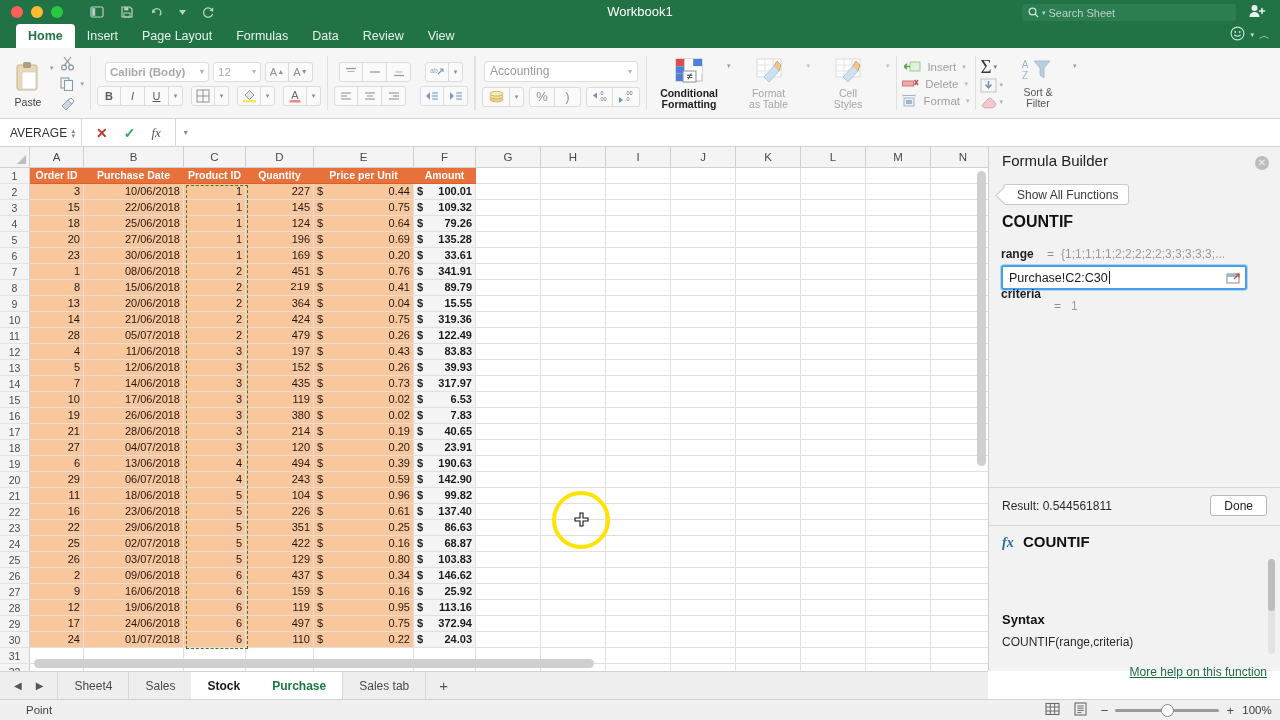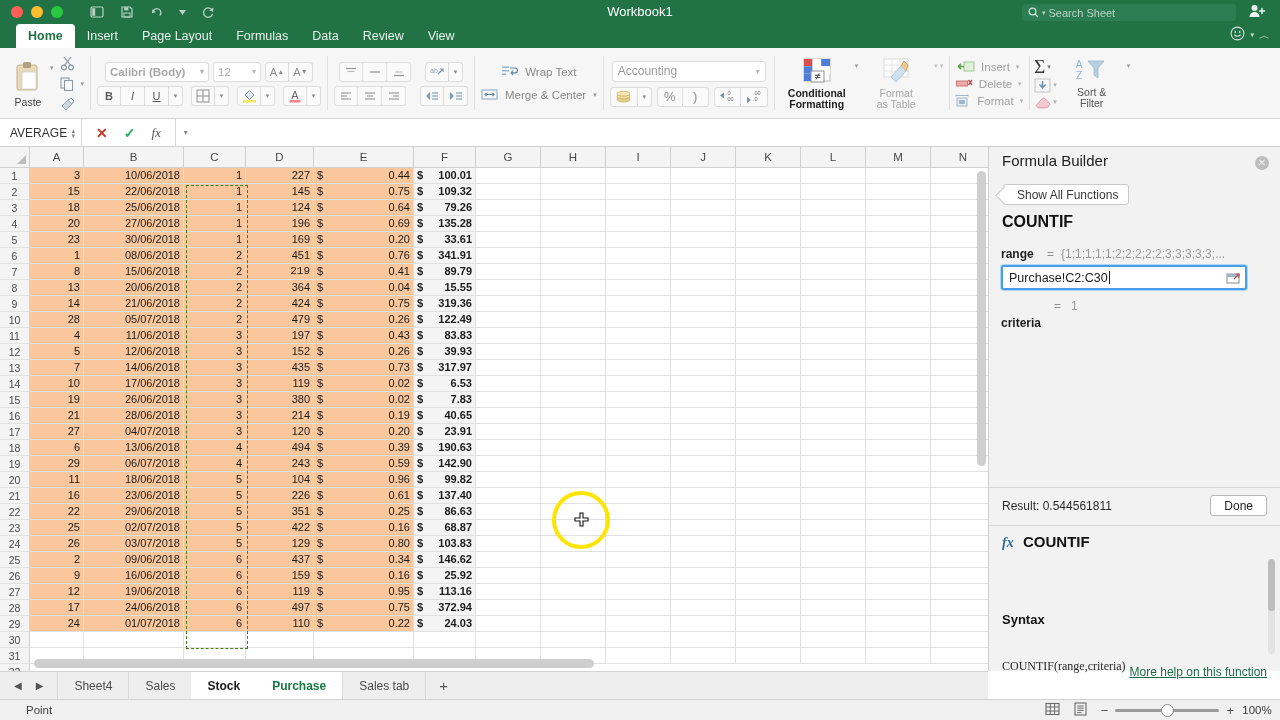--- a/index.html
+++ b/index.html
@@ -508,43 +508,20 @@
                 <line x1="8" y1="3" x2="14" y2="3" stroke="#7f9ec4" stroke-width="1.2"></line>
                 <line x1="8" y1="6" x2="14" y2="6" stroke="#7f9ec4" stroke-width="1.2"></line>
                 <line x1="8" y1="9" x2="14" y2="9" stroke="#7f9ec4" stroke-width="1.2"></line>
               </svg>
             </div>
         </div>
       </div>
     </div>
     <div class="rsep"></div>
 
-    <div class="rgroup wrap-grp">
-      <div class="wrap-item">
-        <span>
-          <svg width="17" height="13" viewBox="0 0 17 13">
-              <rect x="1" y="1.5" width="7" height="1.4" fill="#8fb0cd"></rect>
-              <rect x="1" y="5" width="7" height="1.4" fill="#8fb0cd"></rect>
-              <rect x="1" y="8.5" width="4" height="1.4" fill="#8fb0cd"></rect>
-              <path d="M9 3 h5 a2.4 2.4 0 0 1 0 4.8 h-3 M12 5.6 l-1.8 2.2 l1.8 2.2" fill="none" stroke="#5d87ad" stroke-width="1.2"></path>
-            </svg>
-        </span>
-        <span>Wrap Text</span>
-      </div>
-      <div class="wrap-item">
-        <span>
-          <svg width="17" height="13" viewBox="0 0 17 13">
-              <rect x="1" y="2" width="15" height="9" fill="none" stroke="#8fb0cd" stroke-width="1.1"></rect>
-              <path d="M4 6.5 h9 M5.6 5 L4 6.5 L5.6 8 M11.4 5 L13 6.5 L11.4 8" fill="none" stroke="#5d87ad" stroke-width="1.1"></path>
-            </svg>
-        </span>
-        <span>Merge &amp; Center</span>
-        <span style="font-size:7px;color:#9a9a9a">▾</span>
-      </div>
-    </div>
     <div class="rsep"></div>
 
     <div class="rgroup num-grp">
       <div class="num-fld">
         <span>Accounting</span>
         <span class="caret">▾</span>
       </div>
       <div style="display:flex;gap:5px">
         <div class="btn-group">
           <div class="sbtn" style="min-width:28px">
@@ -604,20 +581,32 @@
           <line x1="5" y1="8" x2="29" y2="8" stroke="#e4e4e4"></line>
             <line x1="5" y1="14" x2="29" y2="14" stroke="#e4e4e4"></line>
             <line x1="13" y1="2" x2="13" y2="20" stroke="#e4e4e4"></line>
             <line x1="21" y1="2" x2="21" y2="20" stroke="#e4e4e4"></line>
           <path d="M12 20 L22 9 L27 14 L17 25 Z" fill="#cfe0ef" stroke="#a8c3dc" stroke-width=".9"></path>
           <path d="M22 9 L25 4 L29 8 L27 14" fill="#f0c78a" stroke="#c9a165" stroke-width=".9"></path>
         </svg>
         <span class="lbl dim"><span>Format</span><br><span>as Table</span></span>
       </div>
       <span style="color:#c0c0c0;font-size:7px;align-self:flex-start;margin-top:14px">▾</span>
+      <div class="bigbtn">
+        <svg width="34" height="28" viewBox="0 0 34 28">
+          <rect x="5" y="2" width="24" height="18" fill="#fdfdfd" stroke="#dadada" stroke-width="1"></rect>
+          <line x1="5" y1="8" x2="29" y2="8" stroke="#e4e4e4"></line>
+            <line x1="5" y1="14" x2="29" y2="14" stroke="#e4e4e4"></line>
+            <line x1="13" y1="2" x2="13" y2="20" stroke="#e4e4e4"></line>
+            <line x1="21" y1="2" x2="21" y2="20" stroke="#e4e4e4"></line>
+          <path d="M12 20 L22 9 L27 14 L17 25 Z" fill="#cfe0ef" stroke="#a8c3dc" stroke-width=".9"></path>
+          <path d="M22 9 L25 4 L29 8 L27 14" fill="#f0c78a" stroke="#c9a165" stroke-width=".9"></path>
+        </svg>
+        <span class="lbl dim"><span>Cell</span><br><span>Styles</span></span>
+      </div>
       <span style="color:#c0c0c0;font-size:7px;align-self:flex-start;margin-top:14px">▾</span>
     </div>
     <div class="rsep"></div>
 
     <div class="rgroup cells-grp">
       <div class="cell-item">
         <svg width="17" height="13" viewBox="0 0 17 13">
             <rect x="6" y="2" width="10" height="9" fill="#dff0db" stroke="#9fc894" stroke-width="1"></rect>
             <path d="M6 6.5 L0.5 6.5 M3 3.8 L0.5 6.5 L3 9.2" fill="none" stroke="#5aa14a" stroke-width="1.6"></path>
           </svg>
@@ -743,20 +732,36 @@
         <div class="rh">26</div>
         <div class="rh">27</div>
         <div class="rh">28</div>
         <div class="rh">29</div>
         <div class="rh">30</div>
         <div class="rh">31</div>
         <div class="rh">32</div>
       </div>
     <div class="cells" id="cells">
         <div class="grow">
+          <div class="gc hdr" style="width: 54px;">Order ID</div>
+          <div class="gc hdr" style="width: 100px;">Purchase Date</div>
+          <div class="gc hdr" style="width: 62px;">Product ID</div>
+          <div class="gc hdr" style="width: 68px;">Quantity</div>
+          <div class="gc hdr" style="width: 100px;">Price per Unit</div>
+          <div class="gc hdr" style="width: 62px;">Amount</div>
+          <div class="gc empty" style="width: 65px;"></div>
+          <div class="gc empty" style="width: 65px;"></div>
+          <div class="gc empty" style="width: 65px;"></div>
+          <div class="gc empty" style="width: 65px;"></div>
+          <div class="gc empty" style="width: 65px;"></div>
+          <div class="gc empty" style="width: 65px;"></div>
+          <div class="gc empty" style="width: 65px;"></div>
+          <div class="gc empty" style="width: 65px;"></div>
+        </div>
+        <div class="grow">
           <div class="gc fill num" style="width: 54px;">3</div>
           <div class="gc fill num" style="width: 100px;">10/06/2018</div>
           <div class="gc fill num" style="width: 62px;">1</div>
           <div class="gc fill num" style="width: 68px;">227</div>
           <div class="gc money fill" style="width: 100px;">
             <span>$</span>
             <span>0.44</span>
           </div>
           <div class="gc money amt" style="width: 62px;">
             <span>$</span>
@@ -1448,33 +1453,33 @@
         <span class="caretbar"></span>
       <span class="picker">
         <svg width="15" height="15" viewBox="0 0 15 15">
             <rect x="1" y="3" width="12" height="9" fill="#fff" stroke="#8a8a8a" stroke-width="1"></rect>
             <rect x="1" y="3" width="12" height="3" fill="#9bb7cf"></rect>
             <path d="M8 8 l5 -5 M9.5 3 h3.5 v3.5" fill="none" stroke="#c0504d" stroke-width="1.2"></path>
           </svg>
       </span>
     </div>
 
-    <div class="arg-label" style="left:12px; top:169px;">criteria</div>
+    <div class="arg-label" style="left:12px; top:140px;">criteria</div>
     <div class="arg-eq" style="left:65px; top:152px;">=</div>
     <div class="arg-val" style="left:82px; top:152px;">1</div>
 
     <div class="fb-divider" style="top:340px;"></div>
     <div class="fb-result" style="top:352px;">Result: 0.544561811</div>
     <div class="done-btn" style="top:348px;">Done</div>
     <div class="fb-divider" style="top:378px;"></div>
 
     <div class="help-fx" style="top:388px;">fx</div>
     <div class="help-title" style="top:386px;">COUNTIF</div>
     <div class="help-syn-h" style="top:465px;">Syntax</div>
-    <div class="help-syn" style="top:512px;font-family:Liberation Serif, serif;">COUNTIF(range,criteria)</div>
+    <div class="help-syn" style="top:488px;">COUNTIF(range,criteria)</div>
     <div class="help-track" style="top:412px; height:95px;"></div>
     <div class="help-scroll" style="top:412px; height:52px;"></div>
     <div class="help-link" style="top:518px;">More help on this function</div>
   </div>
 
   <div class="sheet-bar">
     <div class="navarrows">
       <span>◀</span>
       <span>▶</span>
     </div>

